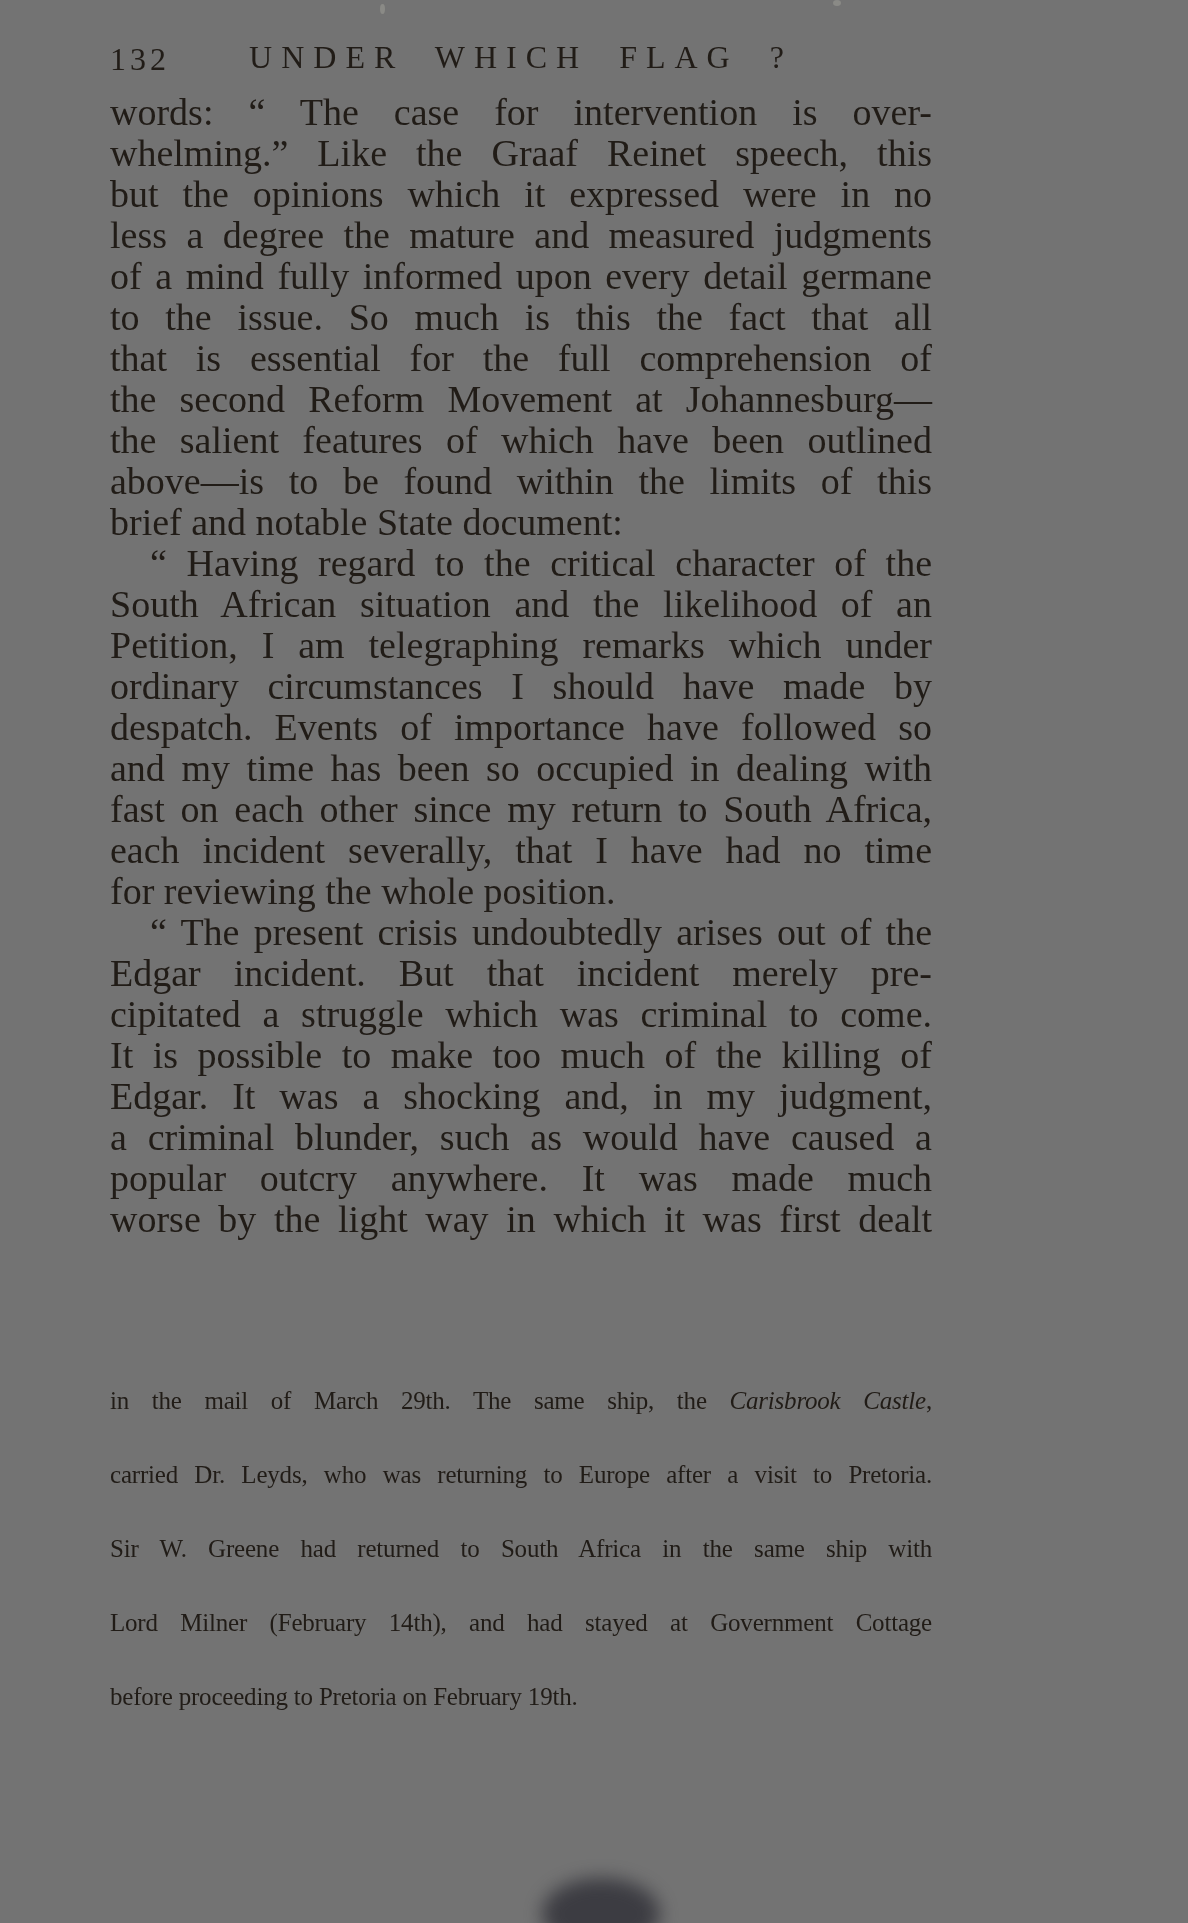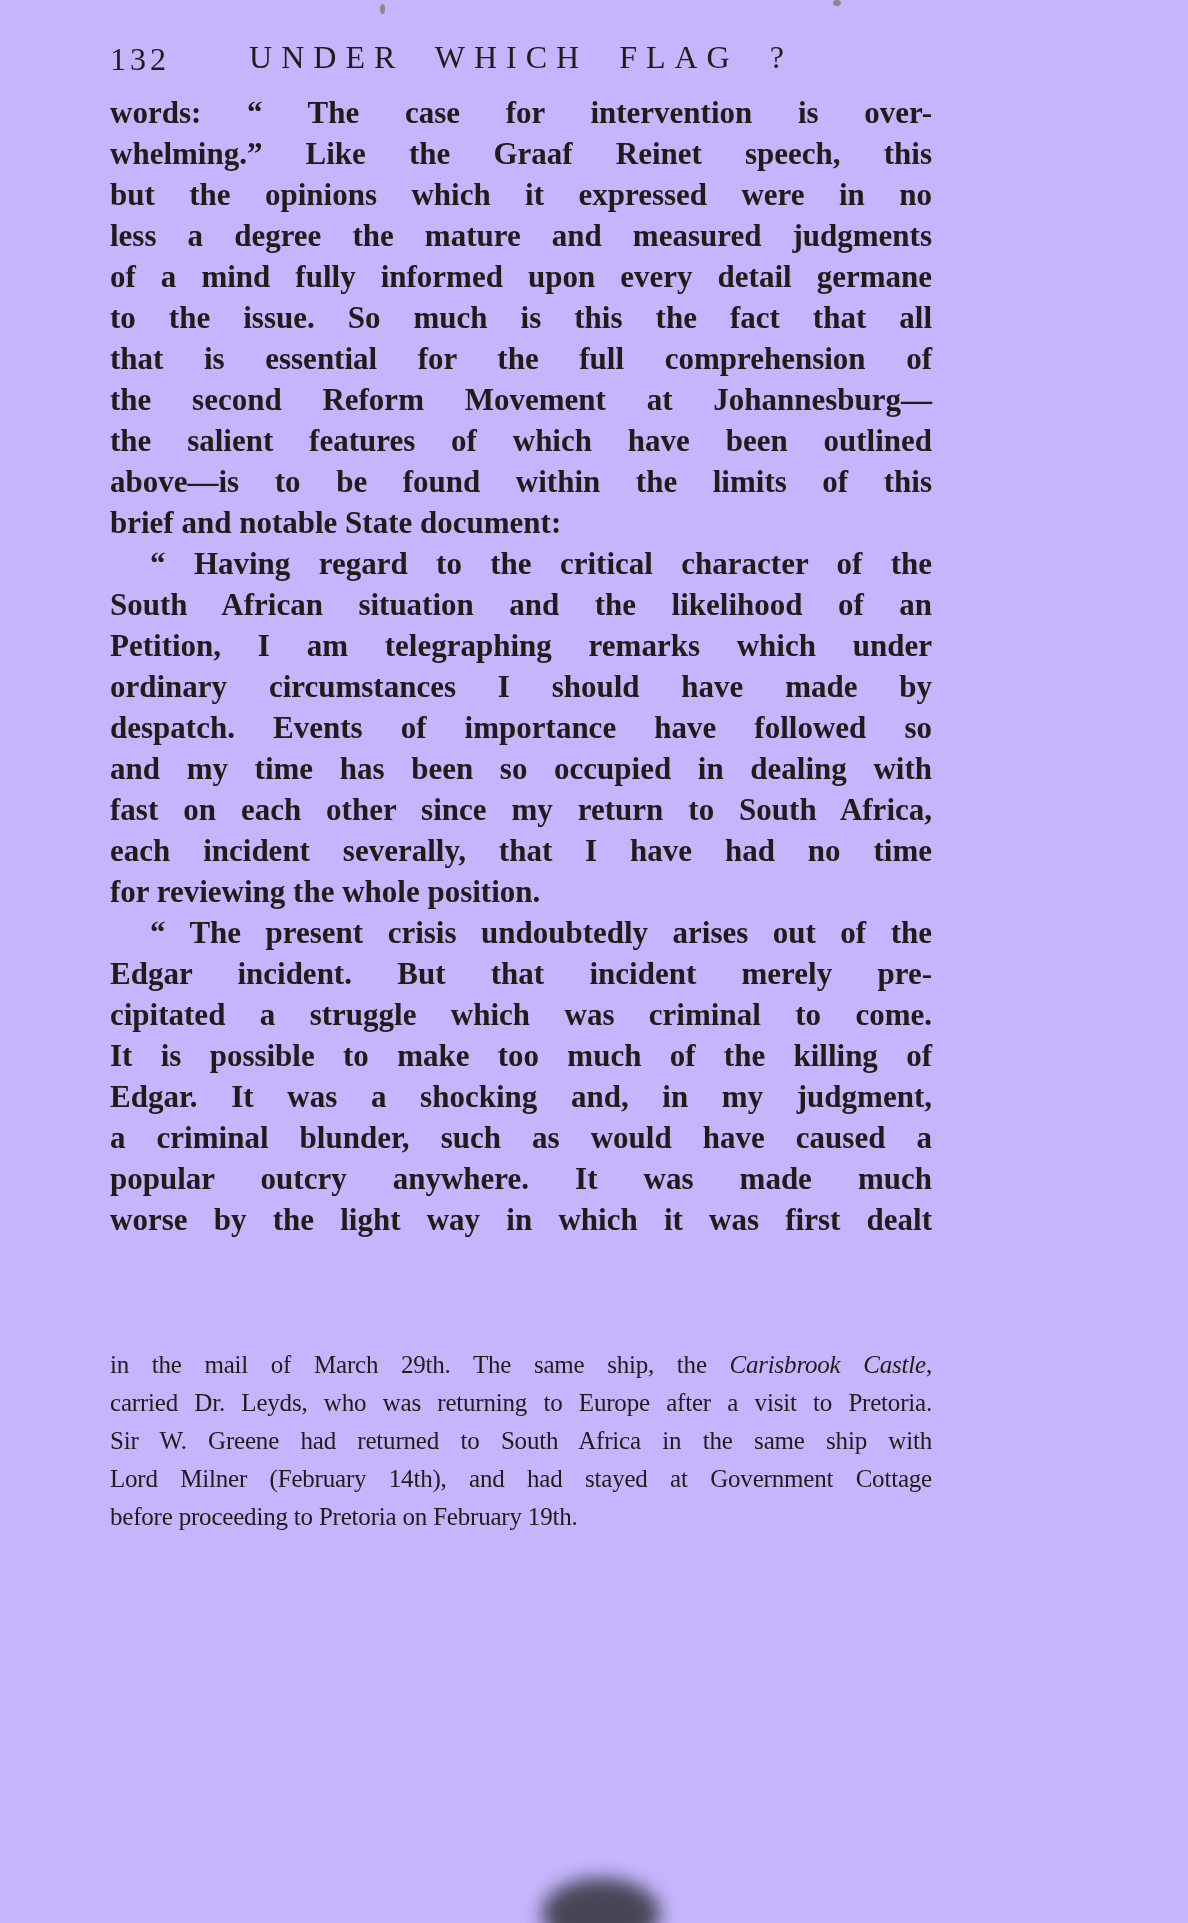--- a/index.html
+++ b/index.html
@@ -2,40 +2,40 @@
 <html><head>
 <meta charset="utf-8">
 <style>
   html, body { margin: 0; padding: 0; }
   body {
     width: 1188px; height: 1923px;
     background: #fdfdfb;
     font-family: "Liberation Serif", "DejaVu Serif", serif;
     color: #211c17;
   }
-  .page { position: relative; width: 1188px; height: 1923px; overflow: hidden; background: #c4b5fd; }
+  .page { position: relative; width: 1188px; height: 1923px; overflow: hidden; background: #737373; }
   .content { position: absolute; left: 110px; width: 822px; }
 
   .page-header { top: 34px; height: 52px; }
   .page-number { position: absolute; left: 0; top: 7px; font-size: 32px; letter-spacing: 4px; }
   .running-title {
     margin: 0; padding-top: 5px;
     font-size: 32px; font-weight: normal;
     text-align: center; letter-spacing: 9px; word-spacing: 14px;
     white-space: nowrap;
   }
 
-  .body-text { top: 92px; font-size: 31px; line-height: 41px; font-weight: bold; }
+  .body-text { top: 92px; font-size: 38px; line-height: 41px; }
   .paragraph.space-before { }
   .line { text-align: justify; text-align-last: justify; }
   .line.last { text-align-last: left; }
   .line.indent { text-indent: 40px; }
 
   .footnote { top: 1346px; font-size: 25px; line-height: 38px; letter-spacing: -0.2px; }
-  .fn-line { text-align: justify; text-align-last: justify; }
+  .fn-line { text-align: justify; text-align-last: justify; margin-top: 36px; }
   .fn-line.last { text-align-last: left; }
   em { font-style: italic; }
 
   .speck { position: absolute; background: #8a8a86; border-radius: 50%; }
   .speck-1 { left: 380px; top: 4px; width: 5px; height: 10px; }
   .speck-2 { left: 833px; top: 0px; width: 8px; height: 6px; }
   .smudge {
     position: absolute; left: 542px; top: 1878px; width: 118px; height: 72px;
     background: #33333a; border-radius: 50%; filter: blur(9px); opacity: 0.85;
   }

